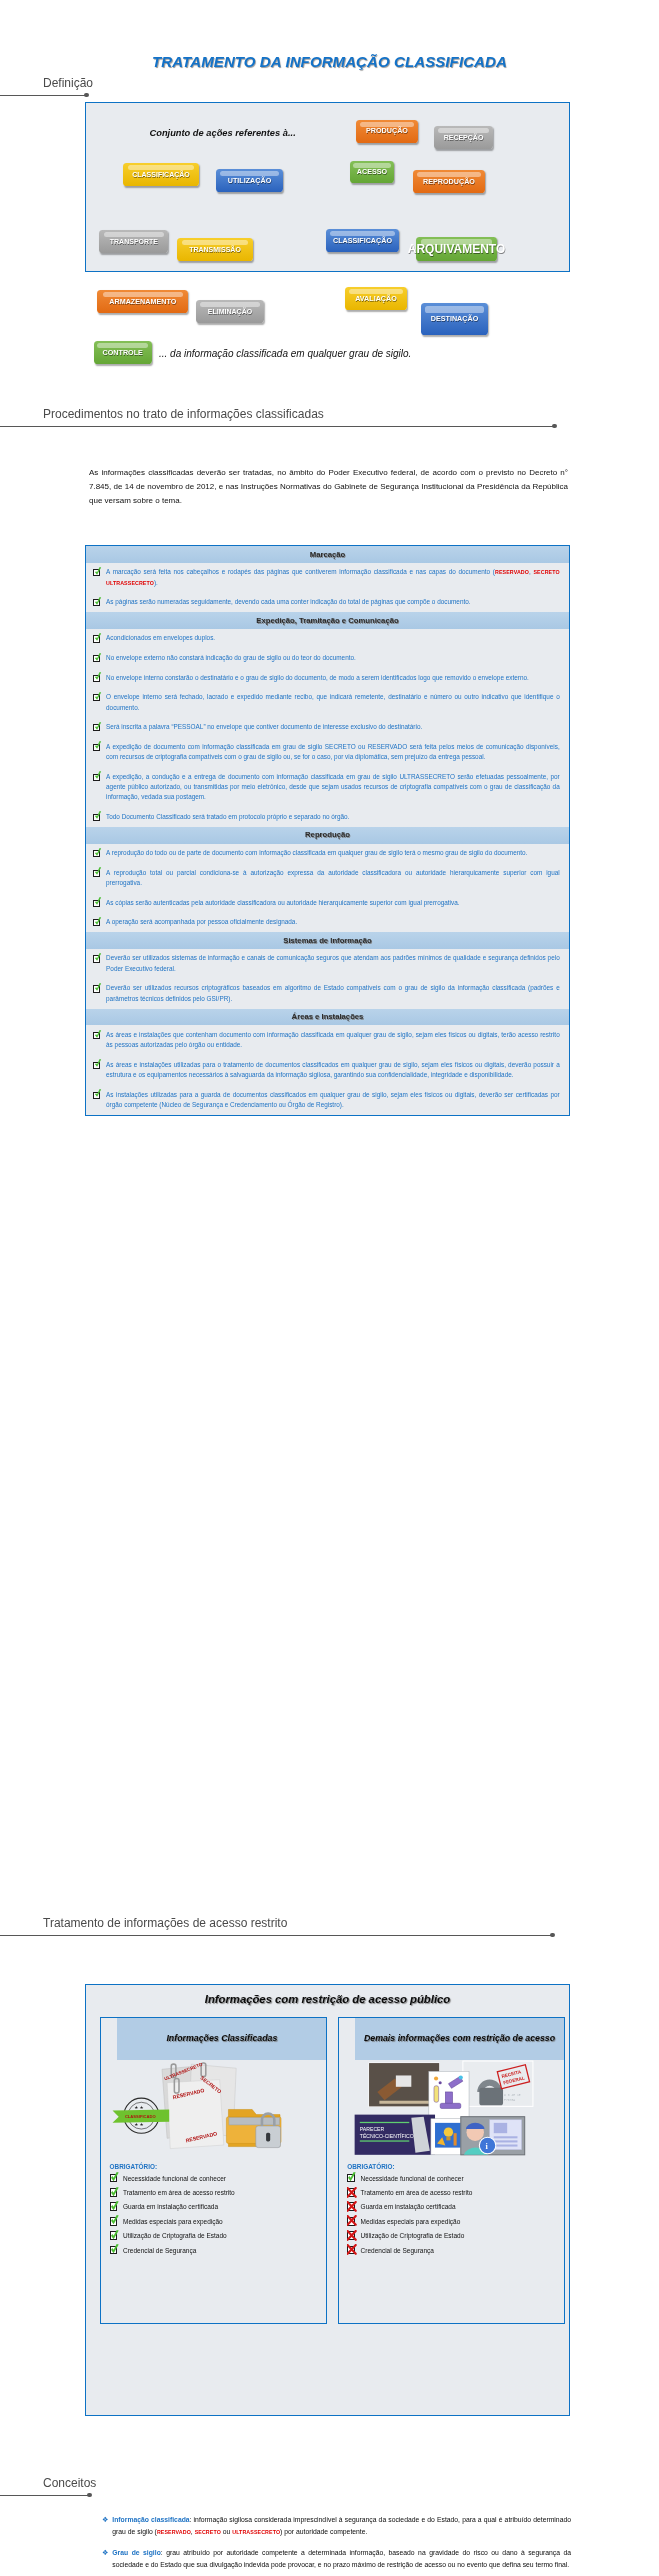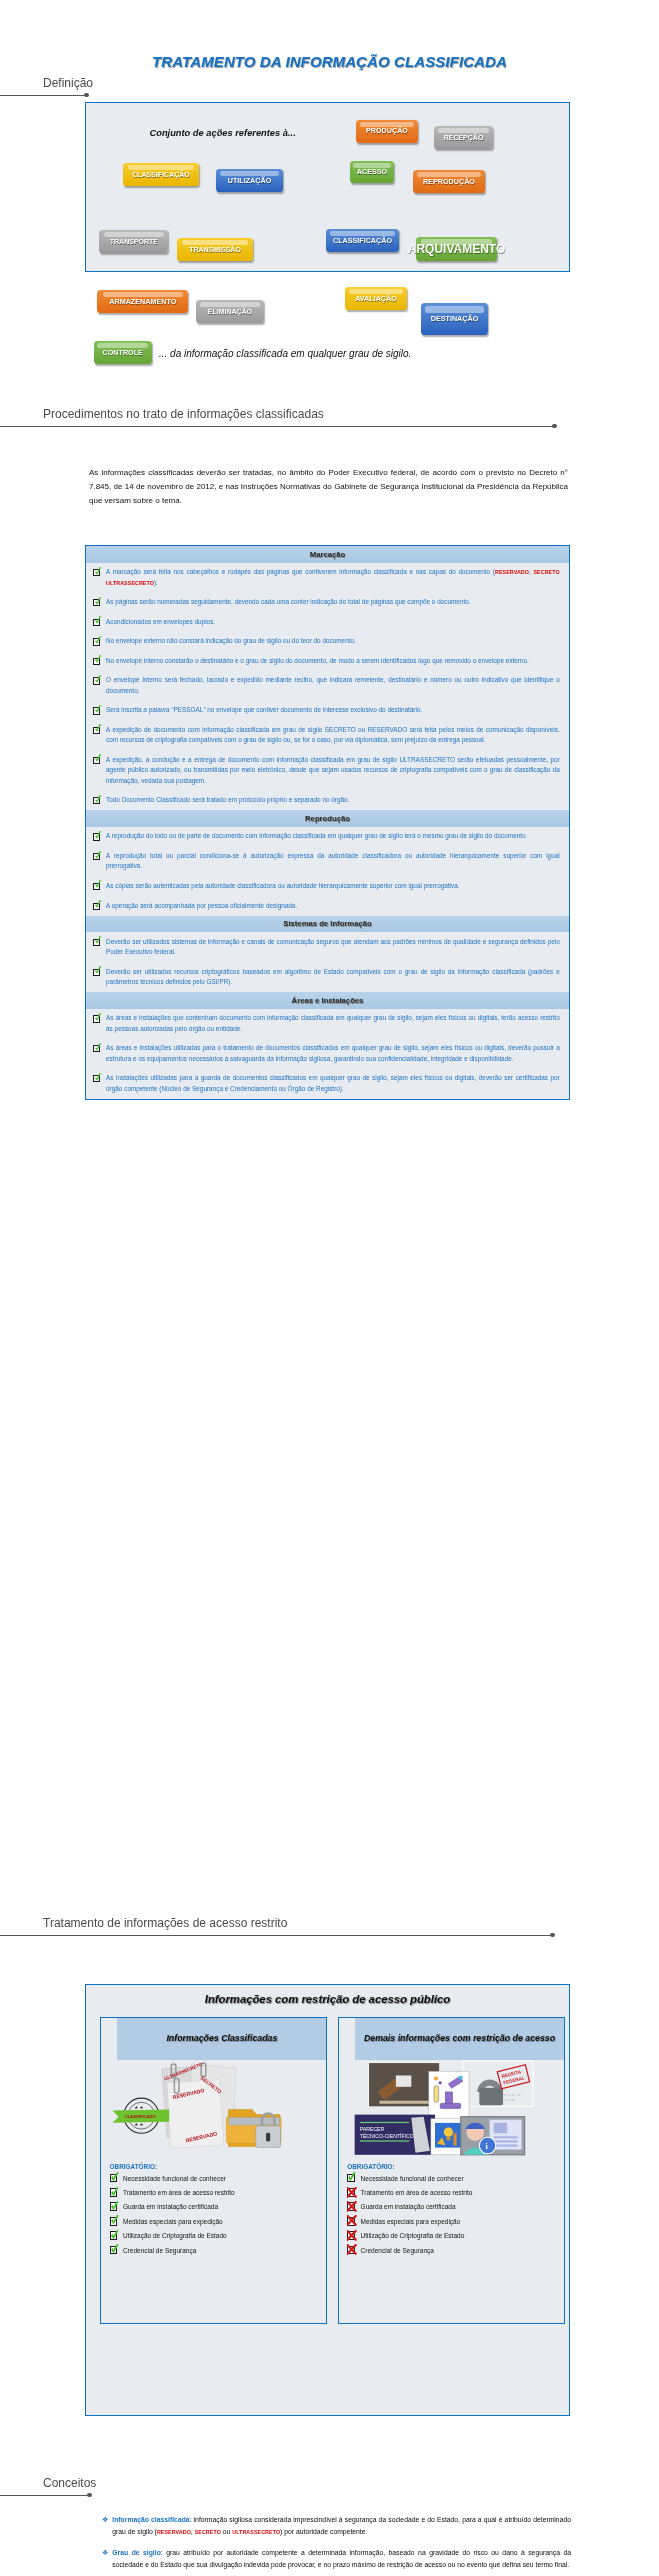--- a/index.html
+++ b/index.html
@@ -260,20 +260,21 @@
       <span class="ck">
         <span class="bx"></span>
         <span class="tick">
           <svg width="8.2" height="9.8" viewBox="0 0 16 19">
             <path d="M2 10 L6 15 L14 1 L11 0 L6 10 L4 8 Z" fill="#4bbd32"></path>
           </svg>
         </span>
       </span>
       <span class="tx">As páginas serão numeradas seguidamente, devendo cada uma conter indicação do total de páginas que compõe o documento.</span>
     </div>
+    <div class="proc-head">Expedição, Tramitação e Comunicação</div>
     <div class="proc-item">
       <span class="ck">
         <span class="bx"></span>
         <span class="tick">
           <svg width="8.2" height="9.8" viewBox="0 0 16 19">
             <path d="M2 10 L6 15 L14 1 L11 0 L6 10 L4 8 Z" fill="#4bbd32"></path>
           </svg>
         </span>
       </span>
       <span class="tx">Acondicionados em envelopes duplos.</span>

